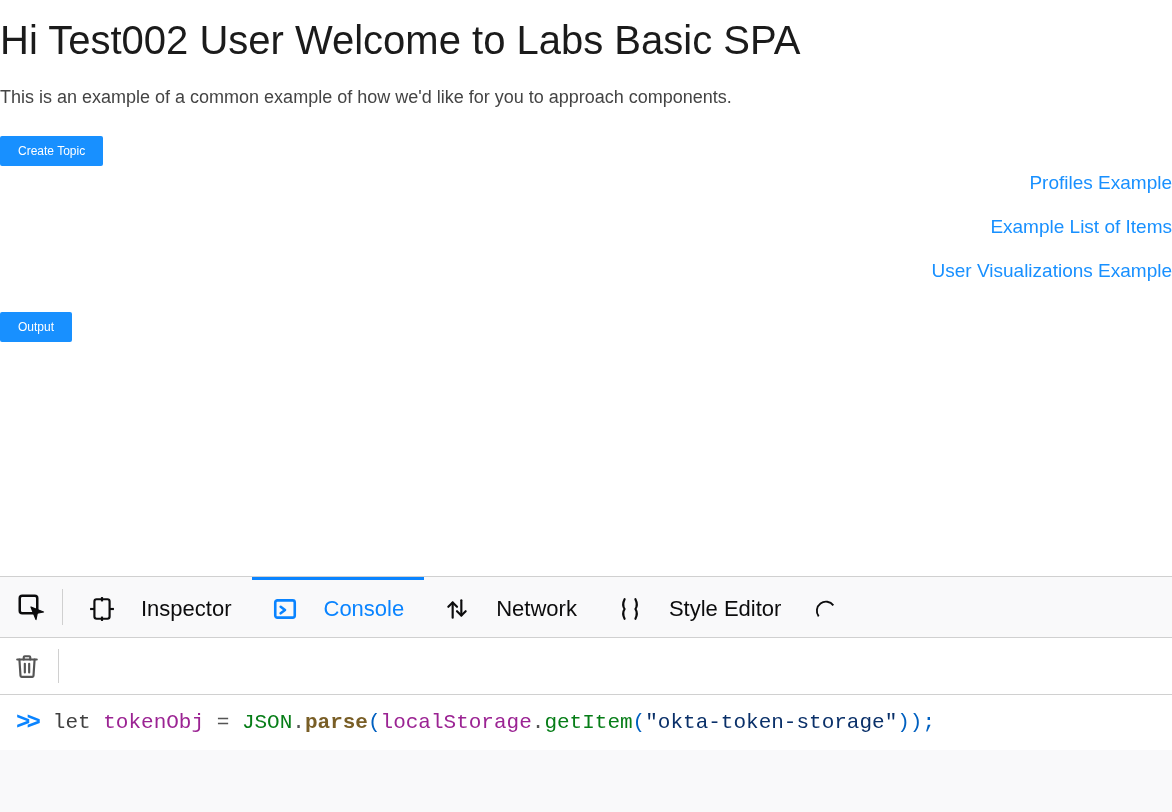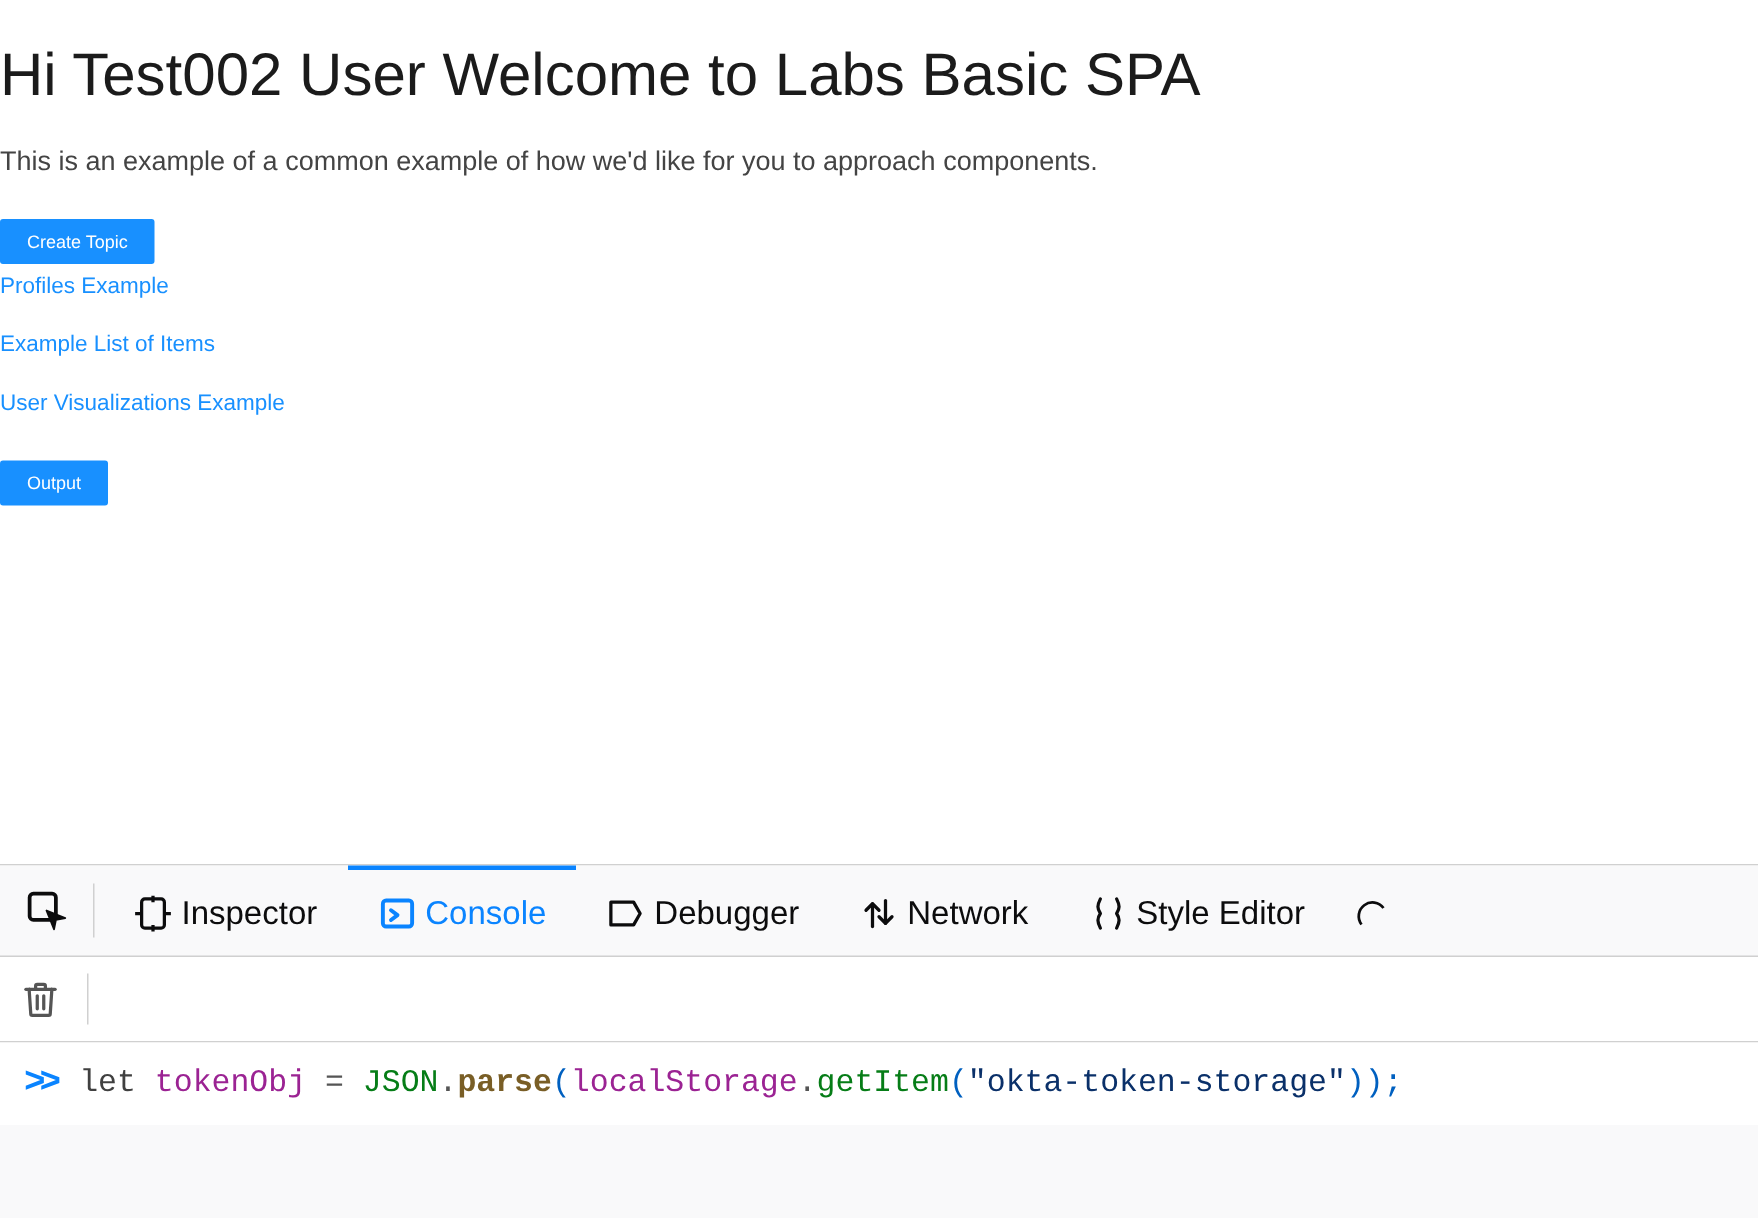--- a/index.html
+++ b/index.html
@@ -11,21 +11,21 @@
     background: #ffffff;
     color: #1b1b1b;
     overflow: hidden;
   }
   .page {
     padding: 0;
   }
   h1.page-title {
     font-size: 40px;
     font-weight: 400;
-    margin: 28px 0 24px 0;
+    margin: 18px 0 24px 0;
     color: #1b1b1b;
   }
   p.page-subtitle {
     font-size: 18px;
     color: #444;
     margin: 0 0 28px 0;
   }
   .btn {
     display: inline-block;
     background: #1890ff;
@@ -37,23 +37,24 @@
     cursor: pointer;
     margin: 0 0 6px 0;
   }
   .nav-links {
     display: flex;
     flex-direction: column;
     gap: 22px;
   }
   .nav-link {
     color: #1890ff;
-    font-size: 15px;
+    font-size: 19px;
     text-decoration: none;
     cursor: pointer;
+    text-align: right;
   }
   .logout-wrap {
     margin-top: 30px;
   }
 
   
   .devtools {
     position: absolute;
     left: 0;
     right: 0;
@@ -68,21 +69,21 @@
     display: flex;
     align-items: center;
     border-bottom: 1px solid #d0d0d0;
     background: #f9f9fa;
     padding: 0 12px;
     gap: 0;
   }
   .dt-btn {
     display: flex;
     align-items: center;
-    gap: 6px;
+    gap: 26px;
     padding: 0 20px;
     height: 100%;
     font-size: 22px;
     color: #0c0c0d;
     cursor: pointer;
     border-top: 3px solid transparent;
     box-sizing: border-box;
   }
   .dt-btn.active {
     color: #0a84ff;
@@ -207,26 +208,20 @@
     </div>
 
     <div class="dt-btn active">
       <svg width="26" height="26" viewBox="0 0 24 24" fill="none" stroke="#0a84ff" stroke-width="2.4" stroke-linecap="round" stroke-linejoin="round">
         <rect x="3" y="4" width="18" height="16" rx="2"></rect>
         <polyline points="8 10 12 13 8 16"></polyline>
       </svg>
       <span>Console</span>
     </div>
 
-    <div class="dt-btn">
-      <svg width="26" height="26" viewBox="0 0 24 24" fill="none" stroke="#0c0c0d" stroke-width="2" stroke-linejoin="round">
-        <path d="M3 5 H17 L21 12 L17 19 H3 Z"></path>
-      </svg>
-      <span>Debugger</span>
-    </div>
 
     <div class="dt-btn">
       <svg width="26" height="26" viewBox="0 0 24 24" fill="none" stroke="#0c0c0d" stroke-width="2" stroke-linecap="round" stroke-linejoin="round">
         <line x1="8" y1="20" x2="8" y2="6"></line>
         <polyline points="4 10 8 6 12 10"></polyline>
         <line x1="16" y1="4" x2="16" y2="18"></line>
         <polyline points="12 14 16 18 20 14"></polyline>
       </svg>
       <span>Network</span>
     </div>

